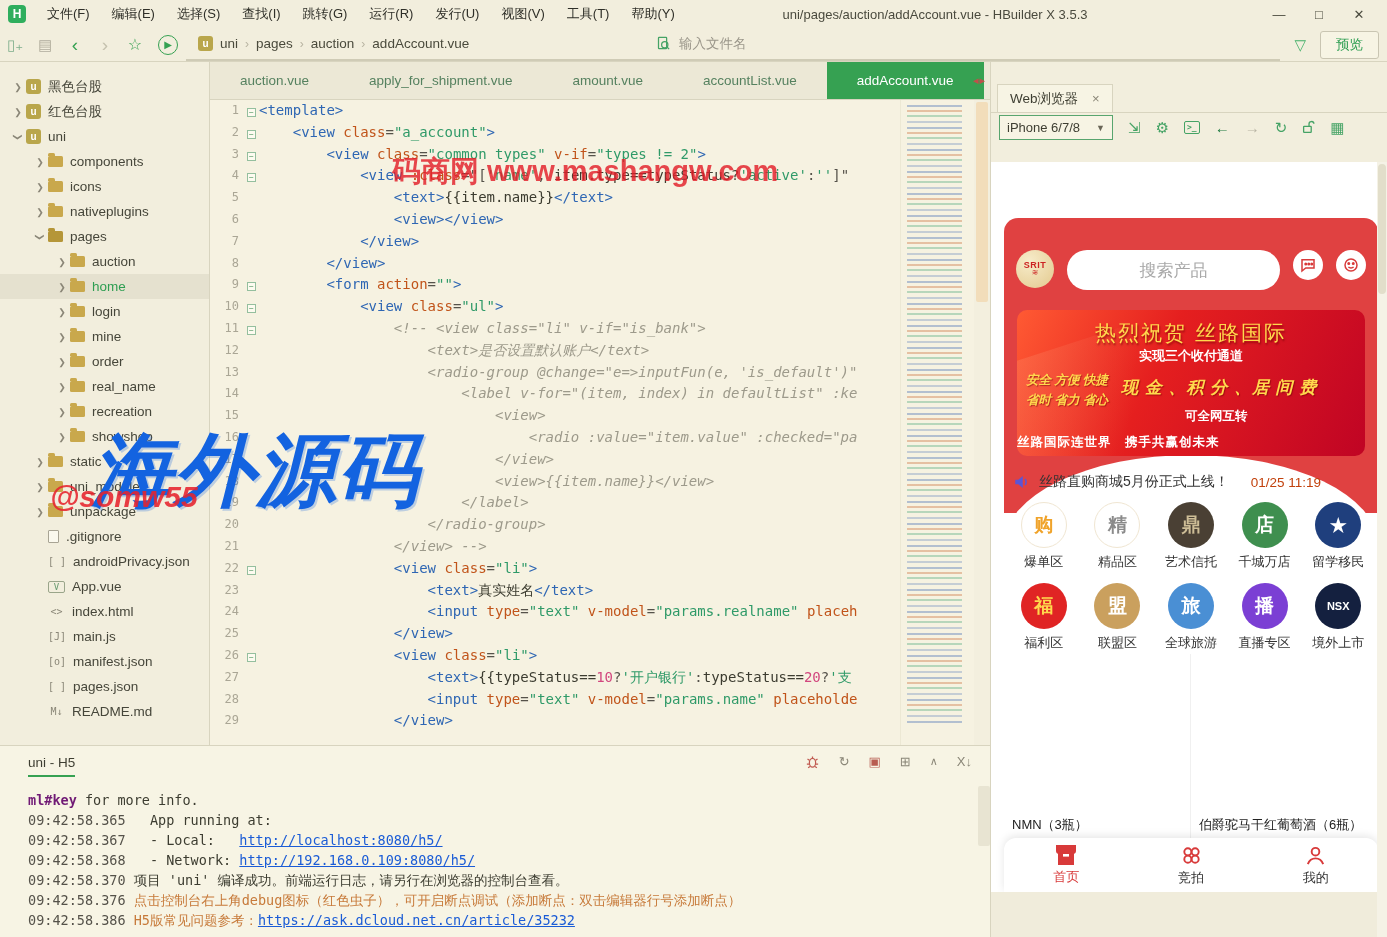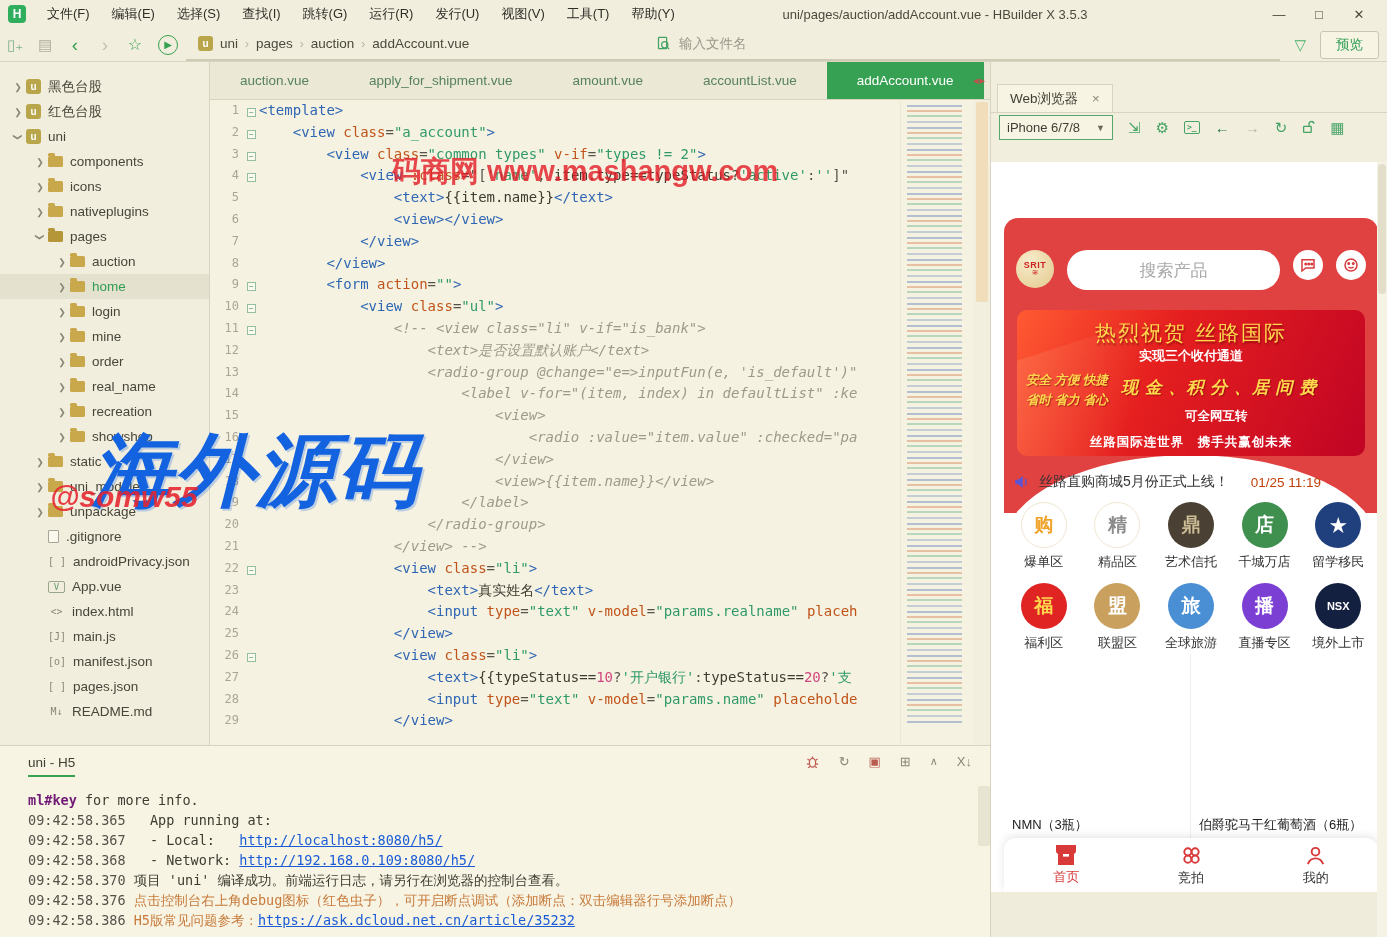--- a/index.html
+++ b/index.html
@@ -114,21 +114,21 @@
   .ph-logo i{color:#c22;font-style:normal;font-size:8px;margin-top:-1px}
   .ph-search{flex:1;height:40px;background:#fff;border-radius:21px;display:flex;align-items:center;justify-content:center;color:#a8a8a8;font-size:17px}
   .ph-cic{width:30px;height:30px;border-radius:50%;background:#fff;display:flex;align-items:center;justify-content:center;flex:none}
   .banner{position:absolute;left:26px;top:148px;width:348px;height:146px;border-radius:10px;overflow:hidden;z-index:3;background:linear-gradient(115deg,#ff5a33 0%,#e51f1f 40%,#c00424 100%)}
   .banner::before{content:"";position:absolute;left:-40px;top:30px;width:240px;height:200px;background:linear-gradient(115deg,rgba(255,180,140,.30),rgba(255,255,255,0) 60%);transform:rotate(-18deg)}
   .b1{margin-top:9px;text-align:center;color:#ffd94d;font-size:21px;font-weight:normal;letter-spacing:2px;text-shadow:1px 2px 2px rgba(110,0,0,.6);position:relative}
   .b2{text-align:center;color:#fff;font-size:13px;font-weight:bold;position:relative}
   .bleft{position:absolute;left:9px;top:60px;color:#ffd94d;font-style:italic;font-size:12.5px;font-weight:bold;line-height:20px;text-shadow:1px 1px 1px rgba(110,0,0,.5)}
   .b3{position:absolute;left:104px;top:66px;color:#ffd94d;font-style:italic;font-weight:bold;font-size:17px;letter-spacing:1px;text-shadow:1px 1px 1px rgba(110,0,0,.5)}
   .b4{position:absolute;left:168px;top:98px;color:#fff;font-size:12.5px;font-weight:bold}
-  .bfoot{position:absolute;bottom:5px;width:100%;text-align:center;color:#fff;font-size:12.5px;font-weight:bold;letter-spacing:1px}
+  .bfoot{position:absolute;bottom:5px;width:100%;color:#fff;font-size:12.5px;font-weight:bold;letter-spacing:1px}
   .news{position:absolute;left:22px;top:308px;width:356px;height:24px;display:flex;align-items:center;gap:8px;z-index:4}
   .news .ntext{font-size:14px;color:#333}
   .news .ntime{font-size:13.5px;color:#c2410c;margin-left:14px}
   .cats{position:absolute;left:16px;top:340px;width:368px;display:grid;grid-template-columns:repeat(5,1fr);row-gap:12px;z-index:4}
   .cat{display:flex;flex-direction:column;align-items:center}
   .cat .cic{width:46px;height:46px;border-radius:50%;display:flex;align-items:center;justify-content:center;font-weight:bold;font-size:19px}
   .cat .clab{margin-top:5px;font-size:13px;color:#333}
   .prods{position:absolute;left:13px;top:492px;width:374px;height:184px;background:#fff;display:flex;z-index:4}
   .pcard{width:50%;position:relative;padding:6px}
   .pcard.left{border-right:1px solid #f0f0f0}

